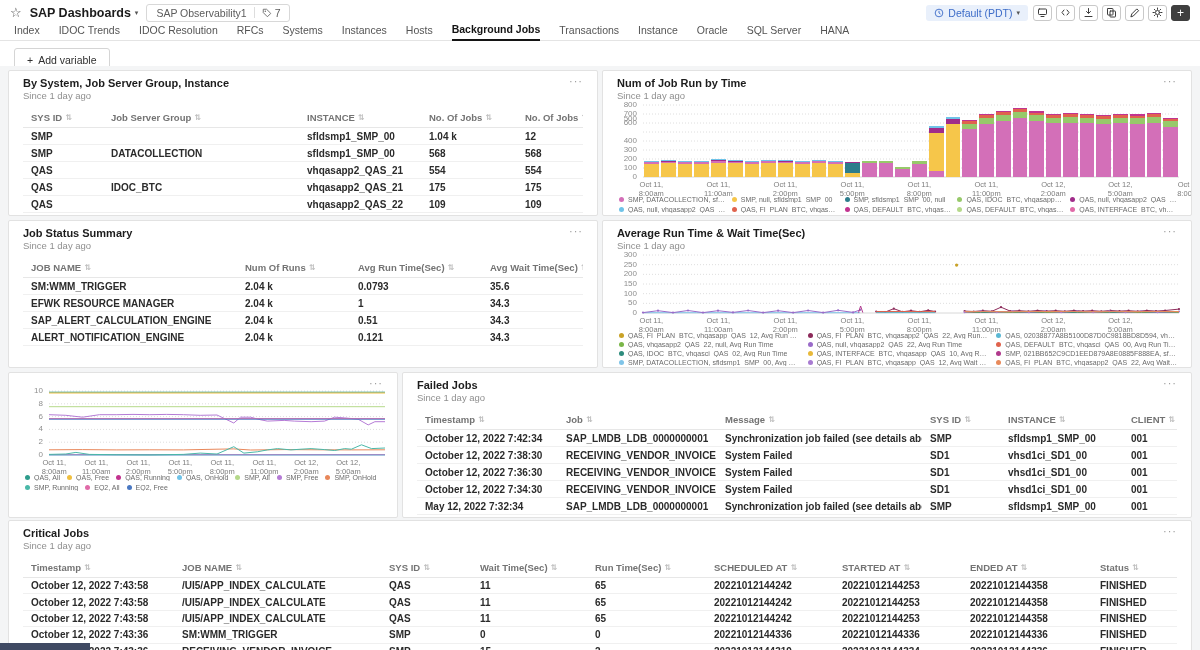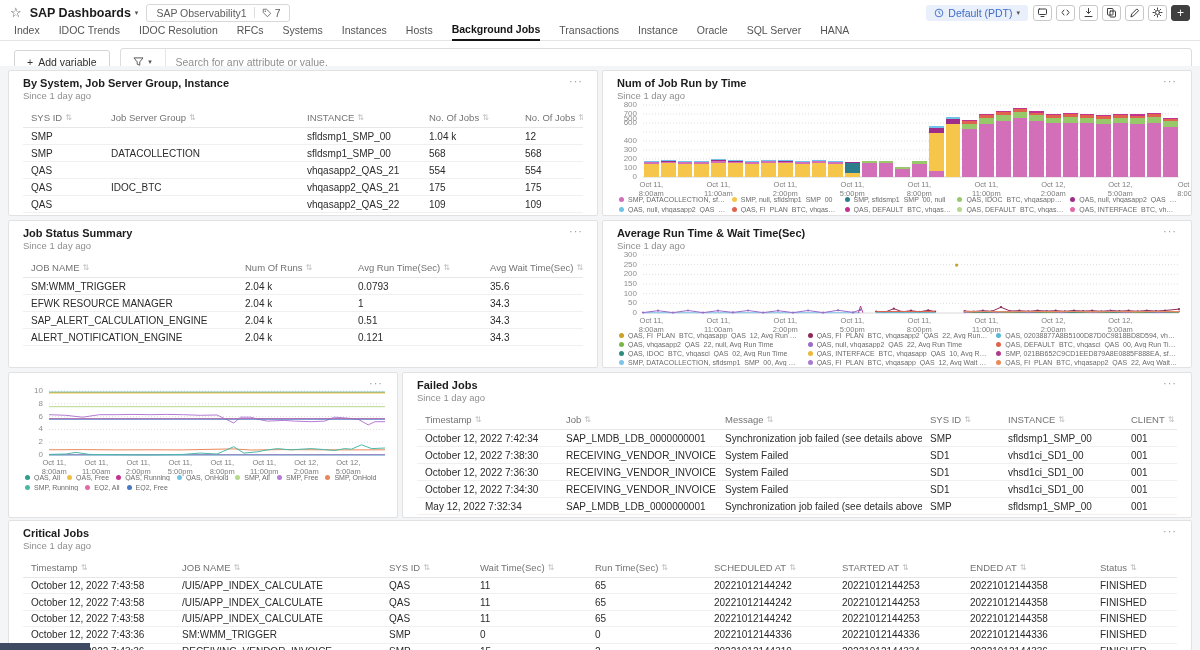--- a/index.html
+++ b/index.html
@@ -36,21 +36,21 @@
   
   .dash{position:absolute;top:66px;left:0;right:0;height:584px;background:#f4f5f6;}
   .panel{position:absolute;background:#fff;border:1px solid #e2e2e2;border-radius:2px;
          box-sizing:border-box;padding:6px 14px 6px 14px;overflow:hidden;}
   .phead{display:flex;align-items:flex-start;}
   .ptitle{font-size:11px;font-weight:bold;color:#1c1c1c;}
   .psub{font-size:9.5px;color:#8f8f8f;margin-top:1px;}
   .pmenu{margin-left:auto;color:#9a9a9a;font-size:11px;letter-spacing:1px;cursor:pointer;line-height:8px;}
   
   .tbl{margin-top:7px;}
-  .trow{display:grid;align-items:center;border-bottom:1px solid #f0f0f0;height:16px;}
+  .trow{display:grid;align-items:center;border-bottom:1px solid #f0f0f0;height:16px;font-weight:bold;}
   .trow.thead{height:19px;border-bottom:1px solid #e7e7e7;}
   .th{font-size:9.5px;color:#737373;display:flex;align-items:center;gap:3px;padding-left:8px;white-space:nowrap;overflow:hidden;}
   .sort{font-size:8px;color:#bdbdbd;}
   .td{font-size:10px;color:#2b2b2b;padding-left:8px;white-space:nowrap;overflow:hidden;}
   
   .chart{margin-top:4px;}
   .cwrap{display:flex;}
   .ylabels{width:26px;position:relative;flex:none;}
   .ylabels div{position:absolute;right:6px;font-size:8px;color:#8f8f8f;}
   .plot{position:relative;flex:none;}
@@ -154,29 +154,20 @@
     <div class="tab">Oracle</div>
     <div class="tab">SQL Server</div>
     <div class="tab">HANA</div>
   </nav>
 
 <div class="controls">
   <button class="addvar">
     <span>+</span>
     <span>Add variable</span>
   </button>
-  <div class="searchgroup">
-    <div class="filterseg">
-      <svg width="11" height="10" viewBox="0 0 12 11">
-          <path d="M1 1h10L7.4 5.4V9L4.6 8V5.4z" fill="none" stroke="#5a5a5a" stroke-width="1.1"></path>
-        </svg>
-      <span class="caret">▾</span>
-    </div>
-    <input type="text" placeholder="Search for any attribute or value." style="">
-  </div>
 </div>
 
 <main class="dash">
 
   <section class="panel" id="panel-by-system" style="left:8px;top:4px;width:590px;height:146px;">
     <div class="phead">
         <div>
       <div class="ptitle">By System, Job Server Group, Instance</div>
       <div class="psub">Since 1 day ago</div>
     </div>

